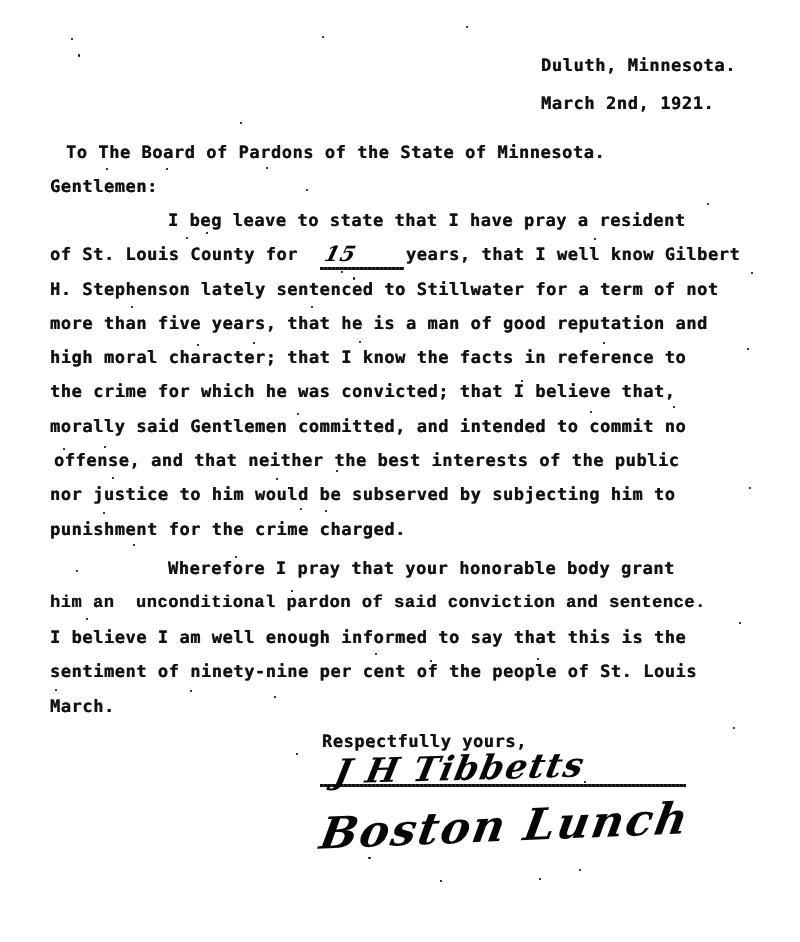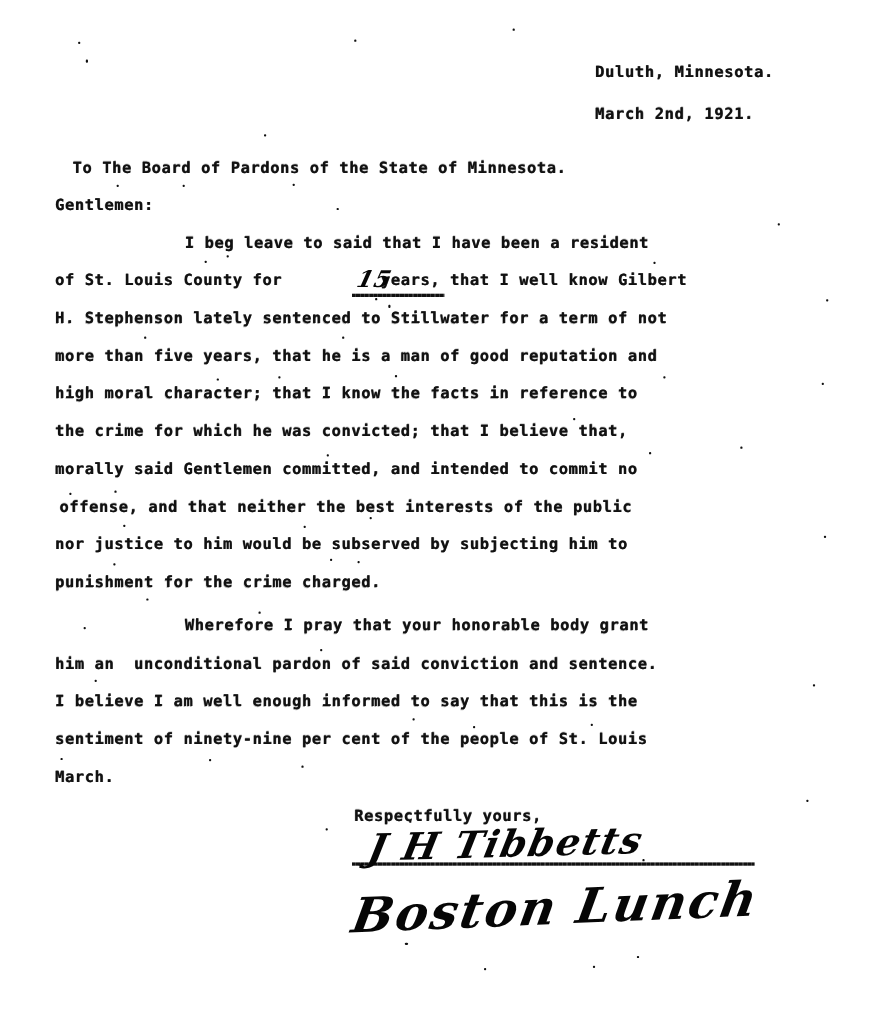--- a/index.html
+++ b/index.html
@@ -16,21 +16,21 @@
     overflow: hidden;
     font-family: "DejaVu Sans Mono", "Liberation Mono", monospace;
     color: #0a0a0a;
   }
 
   
   .tw {
     position: absolute;
     white-space: pre;
     font-family: "DejaVu Sans Mono", "Liberation Mono", monospace;
-    font-size: 14px;
+    font-size: 17px;
     letter-spacing: 0.55px;
     line-height: 18px;
     color: #111111;
     font-weight: 600;
     -webkit-font-smoothing: none;
     text-rendering: geometricPrecision;
   }
 
   
   .tw.ink {
@@ -100,38 +100,38 @@
     <div class="tw ink" style="left:541px; top:57px;">Duluth, Minnesota.</div>
     <div class="tw ink" style="left:541px; top:95px;text-align:center;">March 2nd, 1921.</div>
   </div>
 
   <div>
     <div class="tw ink" style="left:66px; top:144px;">To The Board of Pardons of the State of Minnesota.</div>
     <div class="tw ink" style="left:50px; top:178px;">Gentlemen:</div>
   </div>
 
   <div>
-    <div class="tw ink" style="left:168px; top:212px;">I beg leave to said that I have been a resident</div>
+    <div class="tw ink" style="left:168px; top:212px;">I beg leave to state that I have pray a resident</div>
     <div class="tw ink" style="left:50px;  top:246px;">of St. Louis County for          years, that I well know Gilbert</div>
     <div class="tw ink" style="left:50px;  top:281px;">H. Stephenson lately sentenced to Stillwater for a term of not</div>
     <div class="tw ink" style="left:50px;  top:315px;">more than five years, that he is a man of good reputation and</div>
     <div class="tw ink" style="left:50px;  top:349px;">high moral character; that I know the facts in reference to</div>
     <div class="tw ink" style="left:50px;  top:383px;">the crime for which he was convicted; that I believe that,</div>
     <div class="tw ink" style="left:50px;  top:418px;">morally said Gentlemen committed, and intended to commit no</div>
     <div class="tw ink" style="left:54px;  top:452px;">offense, and that neither the best interests of the public</div>
     <div class="tw ink" style="left:50px;  top:486px;">nor justice to him would be subserved by subjecting him to</div>
     <div class="tw ink" style="left:50px;  top:521px;">punishment for the crime charged.</div>
   </div>
 
   <div class="rule dotted-rule" style="left:320px; top:267px; width:84px;"></div>
   <div class="hand hand-fill" style="left:325px; top:241px;">15</div>
 
   <div>
     <div class="tw ink" style="left:168px; top:560px;">Wherefore I pray that your honorable body grant</div>
-    <div class="tw ink" style="left:50px;  top:595px;">him an  unconditional pardon of said conviction and sentence.</div>
+    <div class="tw ink" style="left:50px;  top:595px;font-family:Liberation Mono, monospace;">him an  unconditional pardon of said conviction and sentence.</div>
     <div class="tw ink" style="left:50px;  top:629px;">I believe I am well enough informed to say that this is the</div>
     <div class="tw ink" style="left:50px;  top:663px;">sentiment of ninety-nine per cent of the people of St. Louis</div>
     <div class="tw ink" style="left:50px;  top:698px;">March.</div>
   </div>
 
   <div>
     <div class="tw ink" style="left:322px; top:733px;">Respectfully yours,</div>
 
     <div class="rule dotted-rule" style="left:320px; top:784px; width:366px;"></div>
 

